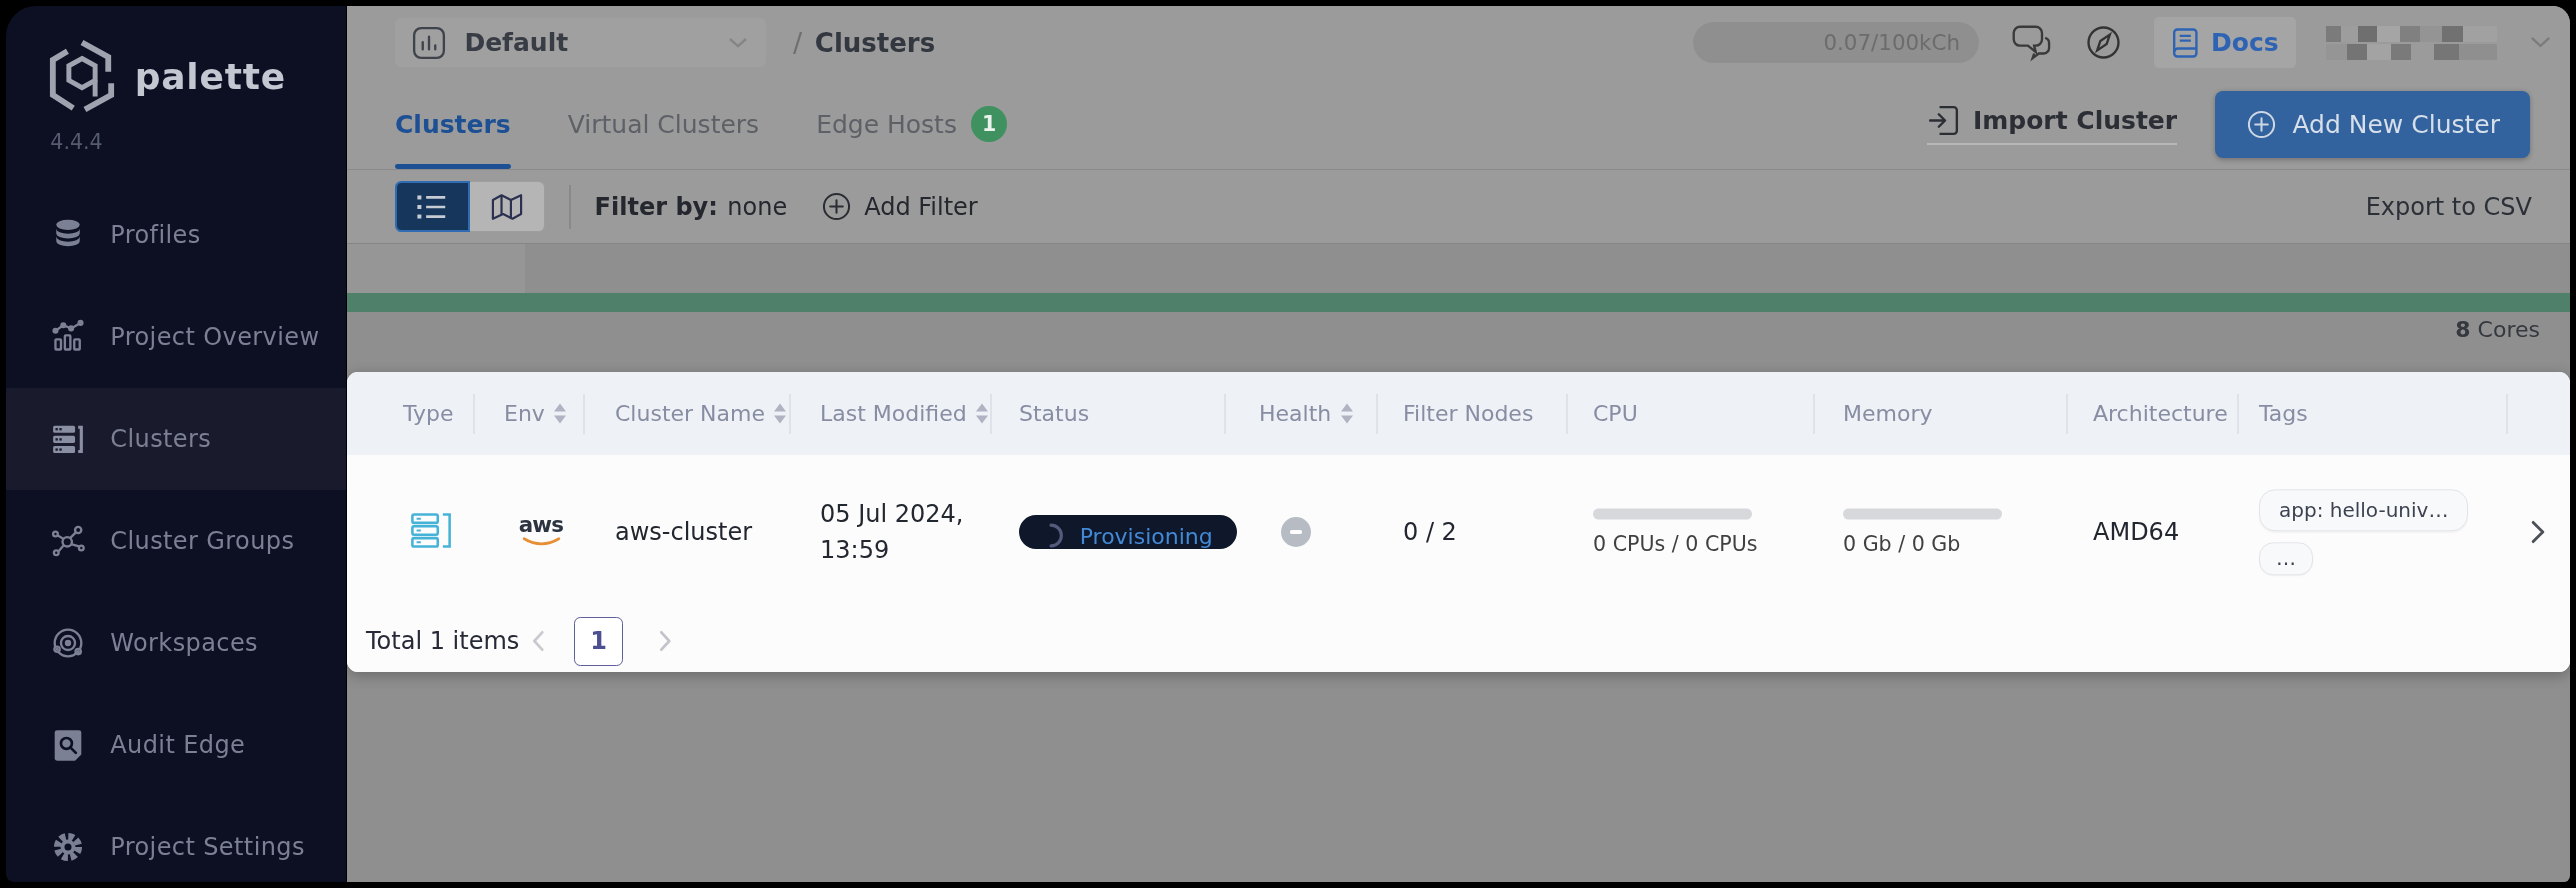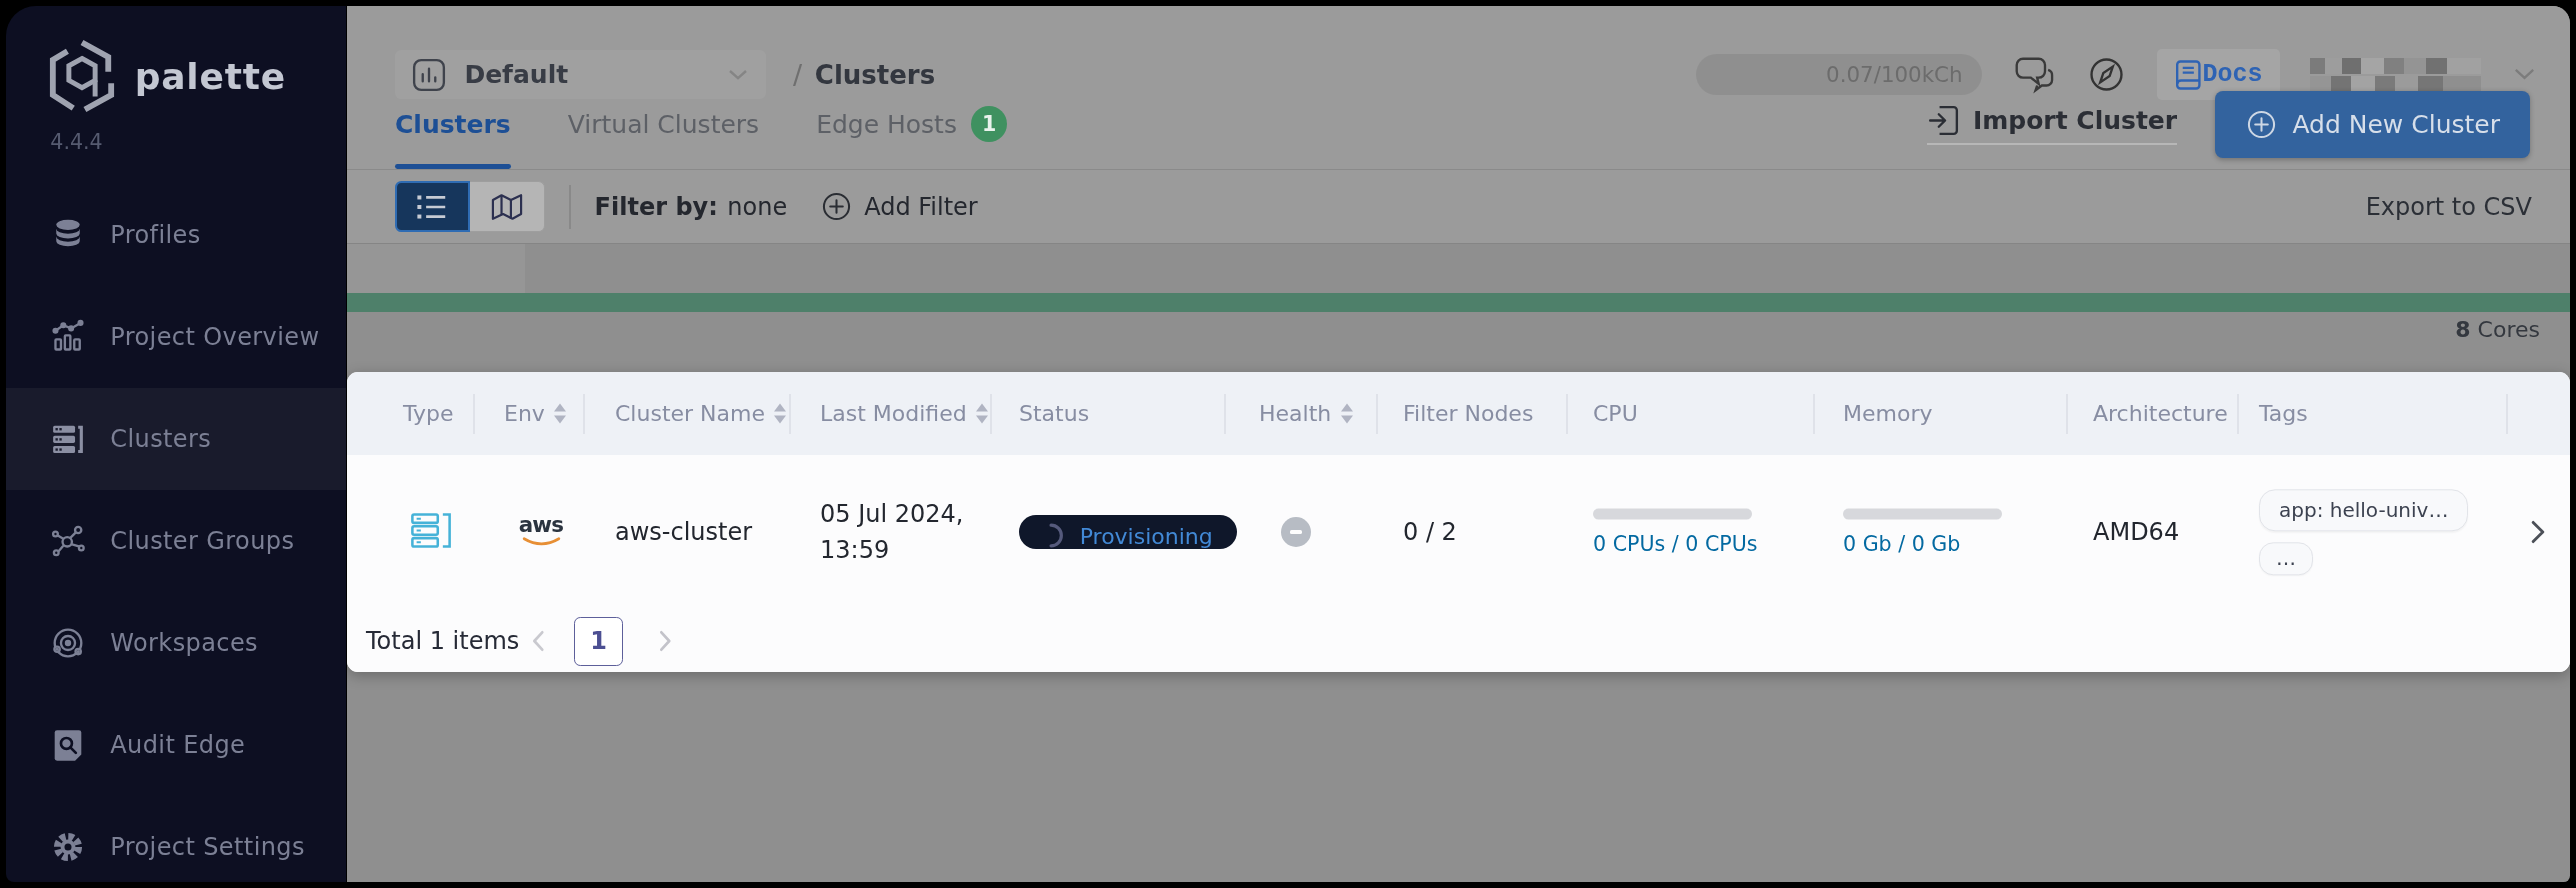--- a/index.html
+++ b/index.html
@@ -18,33 +18,33 @@
   .nav-label{font-size:24px;color:#7c8095;letter-spacing:0.4px;}
   .nav-icon{flex:0 0 36px;width:36px;height:36px;}
 
   
   .main{position:absolute;left:347px;top:6.3px;width:2223px;height:876px;background:#8f8f8f;
         border-radius:0 17.4px 6.3px 0;overflow:hidden;}
   .zone-top{position:absolute;left:0;top:0;right:0;height:238px;background:#9b9b9b;}
 
   
   .topbar{position:absolute;left:0;top:0;right:0;height:73px;display:flex;align-items:center;
-          padding:0 32px 0 48px;box-sizing:border-box;margin-top:32px;}
+          padding:0 16px 0 48px;box-sizing:border-box;}
   .proj-select{width:371px;height:49px;display:flex;align-items:center;gap:17.4px;padding:0 16px;
                box-sizing:border-box;background:rgba(255,255,255,0.06);border-radius:6.3px;cursor:pointer;}
   .proj-label{font-size:25px;font-weight:600;color:#383c45;flex:1;}
   .crumb{display:flex;align-items:center;gap:12.7px;margin-left:27px;}
   .crumb-sep{font-size:27px;color:#6f6f6f;}
   .crumb-cur{font-size:26px;font-weight:700;color:#33373f;}
   .top-right{margin-left:auto;display:flex;align-items:center;gap:30px;}
   .usage-pill{width:286px;height:41px;border-radius:20.6px;background:rgba(0,0,0,0.075);
               display:flex;align-items:center;justify-content:flex-end;padding-right:19px;box-sizing:border-box;}
   .usage-text{font-size:21.4px;color:#6c6c6c;}
-  .docs-btn{display:flex;align-items:center;background:rgba(255,255,255,0.10);
-            padding:9.5px 17.4px;border-radius:4.8px;cursor:pointer;font-family:Liberation Mono, monospace;}
+  .docs-btn{display:flex;align-items:center;gap:11px;background:rgba(255,255,255,0.10);
+            padding:9.5px 17.4px;border-radius:4.8px;cursor:pointer;}
   .docs-label{font-size:25px;font-weight:600;color:#2e63b4;}
   .user-redacted{width:171px;height:35px;display:flex;flex-direction:column;gap:1.6px;justify-content:center;}
   .user-redacted div{height:16px;}
   .mos1{background:linear-gradient(90deg,#7b7b7b 0 9%,#9d9d9d 9% 19%,#6f6f6f 19% 30%,#a5a5a5 30% 43%,#808080 43% 55%,#949494 55% 68%,#717171 68% 80%,#a1a1a1 80% 100%);}
   .mos2{background:linear-gradient(90deg,#959595 0 12%,#747474 12% 24%,#a3a3a3 24% 38%,#7a7a7a 38% 50%,#9b9b9b 50% 63%,#767676 63% 78%,#8f8f8f 78% 100%);}
 
   
   .tabsbar{position:absolute;left:0;top:73px;right:0;height:91px;display:flex;align-items:stretch;
            padding:0 40px 0 48px;box-sizing:border-box;border-bottom:0.8px solid #8a8a8a;}
   .tabs{display:flex;gap:57px;}
@@ -97,21 +97,21 @@
   .rcell{position:absolute;top:77px;transform:translateY(-50%);white-space:nowrap;}
   .cell-text{font-size:24px;color:#22262e;}
   .dates{font-size:24px;color:#23272f;line-height:36px;}
   .status-pill{display:flex;align-items:flex-end;gap:12.7px;background:#0f172a;border-radius:24px;
                height:34px;padding:0 24px;}
   .status-text{font-size:22px;font-weight:500;color:#4289d6;}
   .health-dot{width:30px;height:30px;border-radius:50%;background:#b7bcc4;display:flex;align-items:center;justify-content:center;}
   .health-dot span{display:block;width:12.7px;height:4px;border-radius:1.6px;background:#fdfdfd;}
   .meter{display:flex;flex-direction:column;gap:12.7px;}
   .meter-bar{width:159px;height:10.3px;border-radius:5.6px;background:#d7d8dc;}
-  .meter-text{font-size:20.6px;color:#0369a1;}
+  .meter-text{font-size:20.6px;color:#404040;}
   .tags-wrap{display:flex;flex-direction:column;gap:11px;align-items:flex-start;}
   .tag-pill{border:1.6px solid #e2e4e9;background:#f8f9fb;border-radius:16px;padding:8px 19px;
             font-size:20px;color:#3c4250;box-shadow:0 0.8px 1.6px rgba(0,0,0,0.04);}
   .tag-more{padding:3.2px 16px;border-radius:14.3px;}
   .aws-logo{display:flex;flex-direction:column;align-items:center;width:48px;}
   .aws-text{font-size:21.4px;font-weight:800;letter-spacing:-0.8px;color:#2b3440;line-height:20.6px;}
 
   .tfoot{position:absolute;left:0;top:238px;width:100%;height:62px;background:#fcfcfd;border-radius:0 0 11px 11px;}
   .total{position:absolute;left:19px;top:31px;transform:translateY(-50%);font-size:24px;color:#262a36;}
   .pg-prev{position:absolute;left:181px;top:31px;transform:translateY(-50%);cursor:pointer;}

